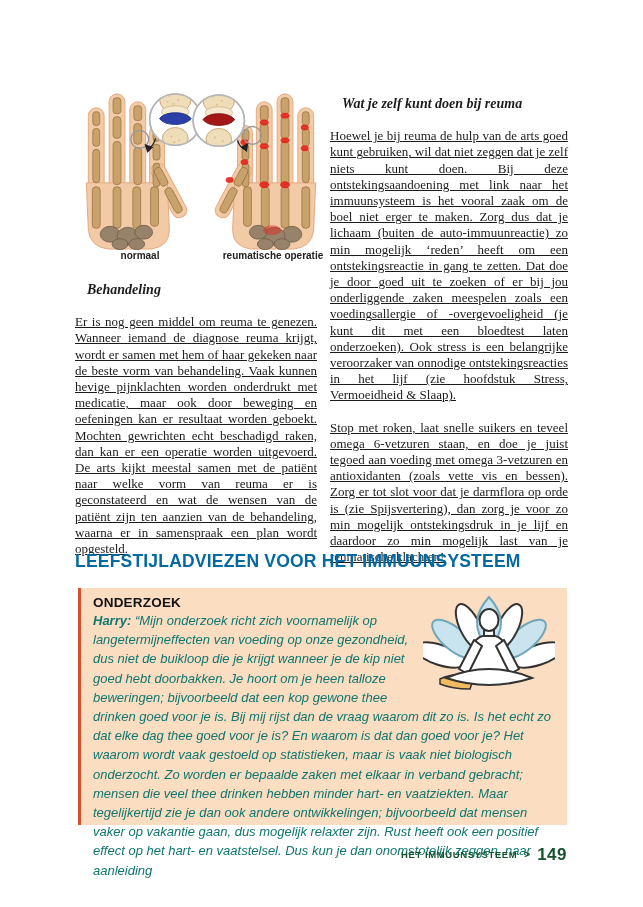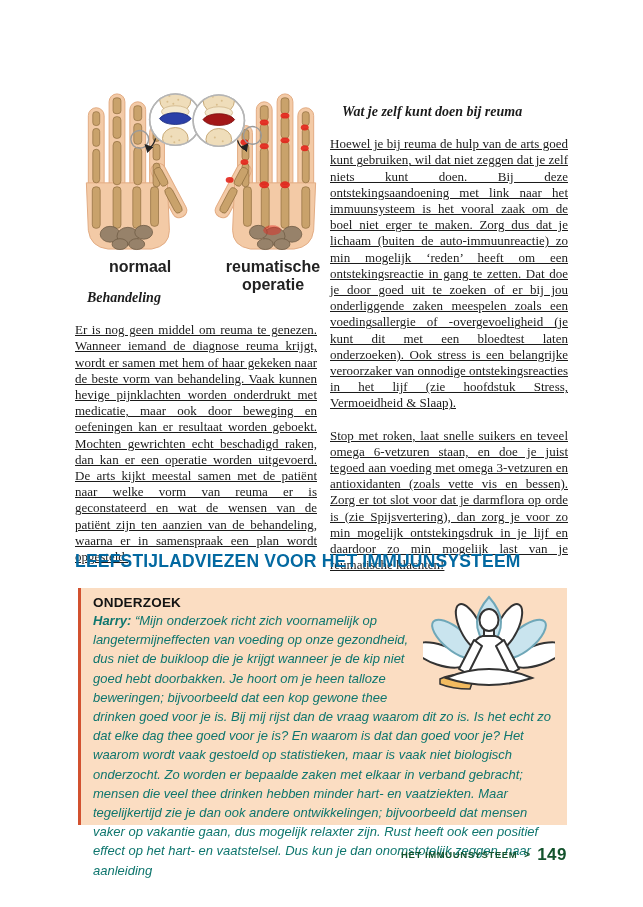--- a/index.html
+++ b/index.html
@@ -2,29 +2,29 @@
 <html lang="nl"><head>
 <meta charset="utf-8">
 <style>
   html,body{margin:0;padding:0;background:#ffffff;}
   .page{
     position:relative;width:643px;height:907px;background:#ffffff;overflow:hidden;
     font-family:"Liberation Serif", serif;color:#1b1b1b;
   }
   
   .hands-wrap{position:absolute;left:75px;top:86px;width:252px;height:168px;}
-  .hand-label{position:absolute;font-family:"Liberation Sans",sans-serif;font-size:16px;font-weight:600;color:#222;text-align:center;margin-top:8px;}
+  .hand-label{position:absolute;font-family:"Liberation Sans",sans-serif;font-size:10px;font-weight:600;color:#222;text-align:center;}
   .label-left{left:75px;top:250px;width:130px;}
   .label-right{left:203px;top:250px;width:140px;}
   
   .col{position:absolute;text-align:justify;font-size:13px;line-height:16.2px;hyphens:auto;-webkit-hyphens:auto;}
   .col-right{left:330px;top:92px;width:238px;}
   .col-left{left:75px;top:278px;width:242px;}
   .serif-heading{font-weight:bold;font-style:italic;font-size:14px;text-align:left;text-indent:12px;margin:0 0 2px 0;}
-  .col p{margin:12px 0 0 0;}
+  .col p{margin:4px 0 0 0;}
   .col p + p{margin-top:16px;text-decoration:underline;}
   
   .section-heading{
     position:absolute;left:75px;top:551px;width:492px;
     font-family:"Liberation Sans",sans-serif;font-weight:bold;font-size:17.5px;
     color:#0369a1;letter-spacing:.2px;
   }
   
   .research-box{
     position:absolute;left:78px;top:588px;width:489px;height:237px;

